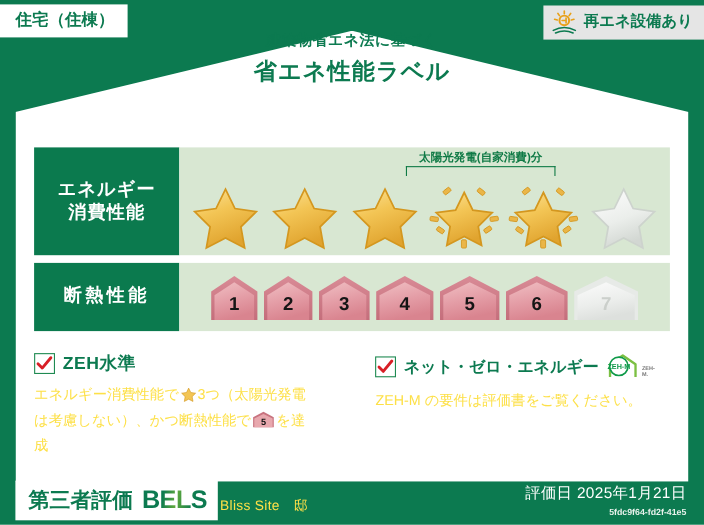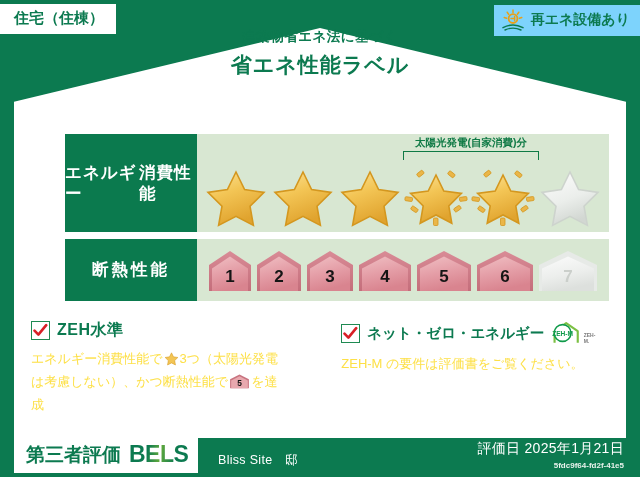--- a/index.html
+++ b/index.html
@@ -21,21 +21,21 @@
     background: #ffffff; color: #0c7a50;
     font-size: 15px; font-weight: bold;
     padding: 5px 12px 6px 14px;
     letter-spacing: 0px;
     z-index: 12;
   }
 
   
   .re-badge {
     position: absolute; right: 0; top: 5px;
-    background: #7dd3fc; color: #0c7a50;
+    background: #e5e5e5; color: #0c7a50;
     font-size: 14px; font-weight: bold;
     padding: 4px 10px 5px 6px;
     display: flex; align-items: center; gap: 5px;
     z-index: 12;
   }
   .re-badge svg { display: block; }
 
   
   .house-panel {
     position: absolute; left: 14px; top: 28px;
@@ -49,24 +49,23 @@
   .title-small { color: #0c7a50; font-size: 13.5px; font-weight: bold; letter-spacing: 0.5px; }
   .title-big { color: #0c7a50; font-size: 21px; font-weight: bold; letter-spacing: 1px; margin-top: 5px; }
 
   
   .rows { position: absolute; left: 31px; top: 134px; width: 578px; z-index: 8; }
 
   .row { display: flex; align-items: stretch; margin-bottom: 7px; }
   .row-label {
     width: 132px; flex: 0 0 132px;
     background: #0b7a4e; color: #ffffff;
-    display: flex; flex-direction: row; align-items: center; justify-content: center;
+    display: flex; flex-direction: column; align-items: center; justify-content: center;
     font-weight: bold; font-size: 16.5px; line-height: 1.3;
     letter-spacing: 1px;
-    margin-left: 34px;
   }
   .row-label.tight { letter-spacing: 3px; font-size: 16.5px; }
   .row-body { flex: 1; background: #d8e7d2; position: relative; }
 
   .row-energy { height: 98px; }
   .row-insul { height: 62px; }
 
   
   .stars { position: absolute; left: 0; top: 0; width: 100%; height: 100%;
            display: flex; align-items: flex-end; justify-content: space-around; padding: 0 6px 4px 6px; }
@@ -120,21 +119,21 @@
     position: absolute; left: 14px; top: 5px;
     background: #ffffff; padding: 4px 10px 5px 12px;
     display: flex; align-items: center; gap: 8px;
   }
   .bels-jp { color: #0c7a50; font-size: 19px; font-weight: bold; letter-spacing: 0px; }
   .bels-en {
     font-size: 23px; font-weight: bold; letter-spacing: -0.5px;
     background: linear-gradient(100deg, #0c7a50 0%, #0c7a50 32%, #5fa83c 52%, #0c7a50 78%, #0c7a50 100%);
     -webkit-background-clip: text; background-clip: text; color: transparent;
   }
-  .owner { position: absolute; left: 218px; top: 20px; color: #ffffff; font-size: 12.5px; letter-spacing: 0.3px; }
+  .owner { position: absolute; left: 200px; top: 20px; color: #fde047; font-size: 12.5px; letter-spacing: 0.3px; }
   .f-right { position: absolute; right: 16px; top: 8px; text-align: right; }
   .f-date { color: #ffffff; font-size: 14px; letter-spacing: 0.3px; }
   .f-id { color: #e8f2ec; font-size: 8px; margin-top: 3px; letter-spacing: 0px; font-weight: bold; }
 </style>
 </head>
 <body>
 
 <div id="label">
   <div class="green-bg"></div>
 

